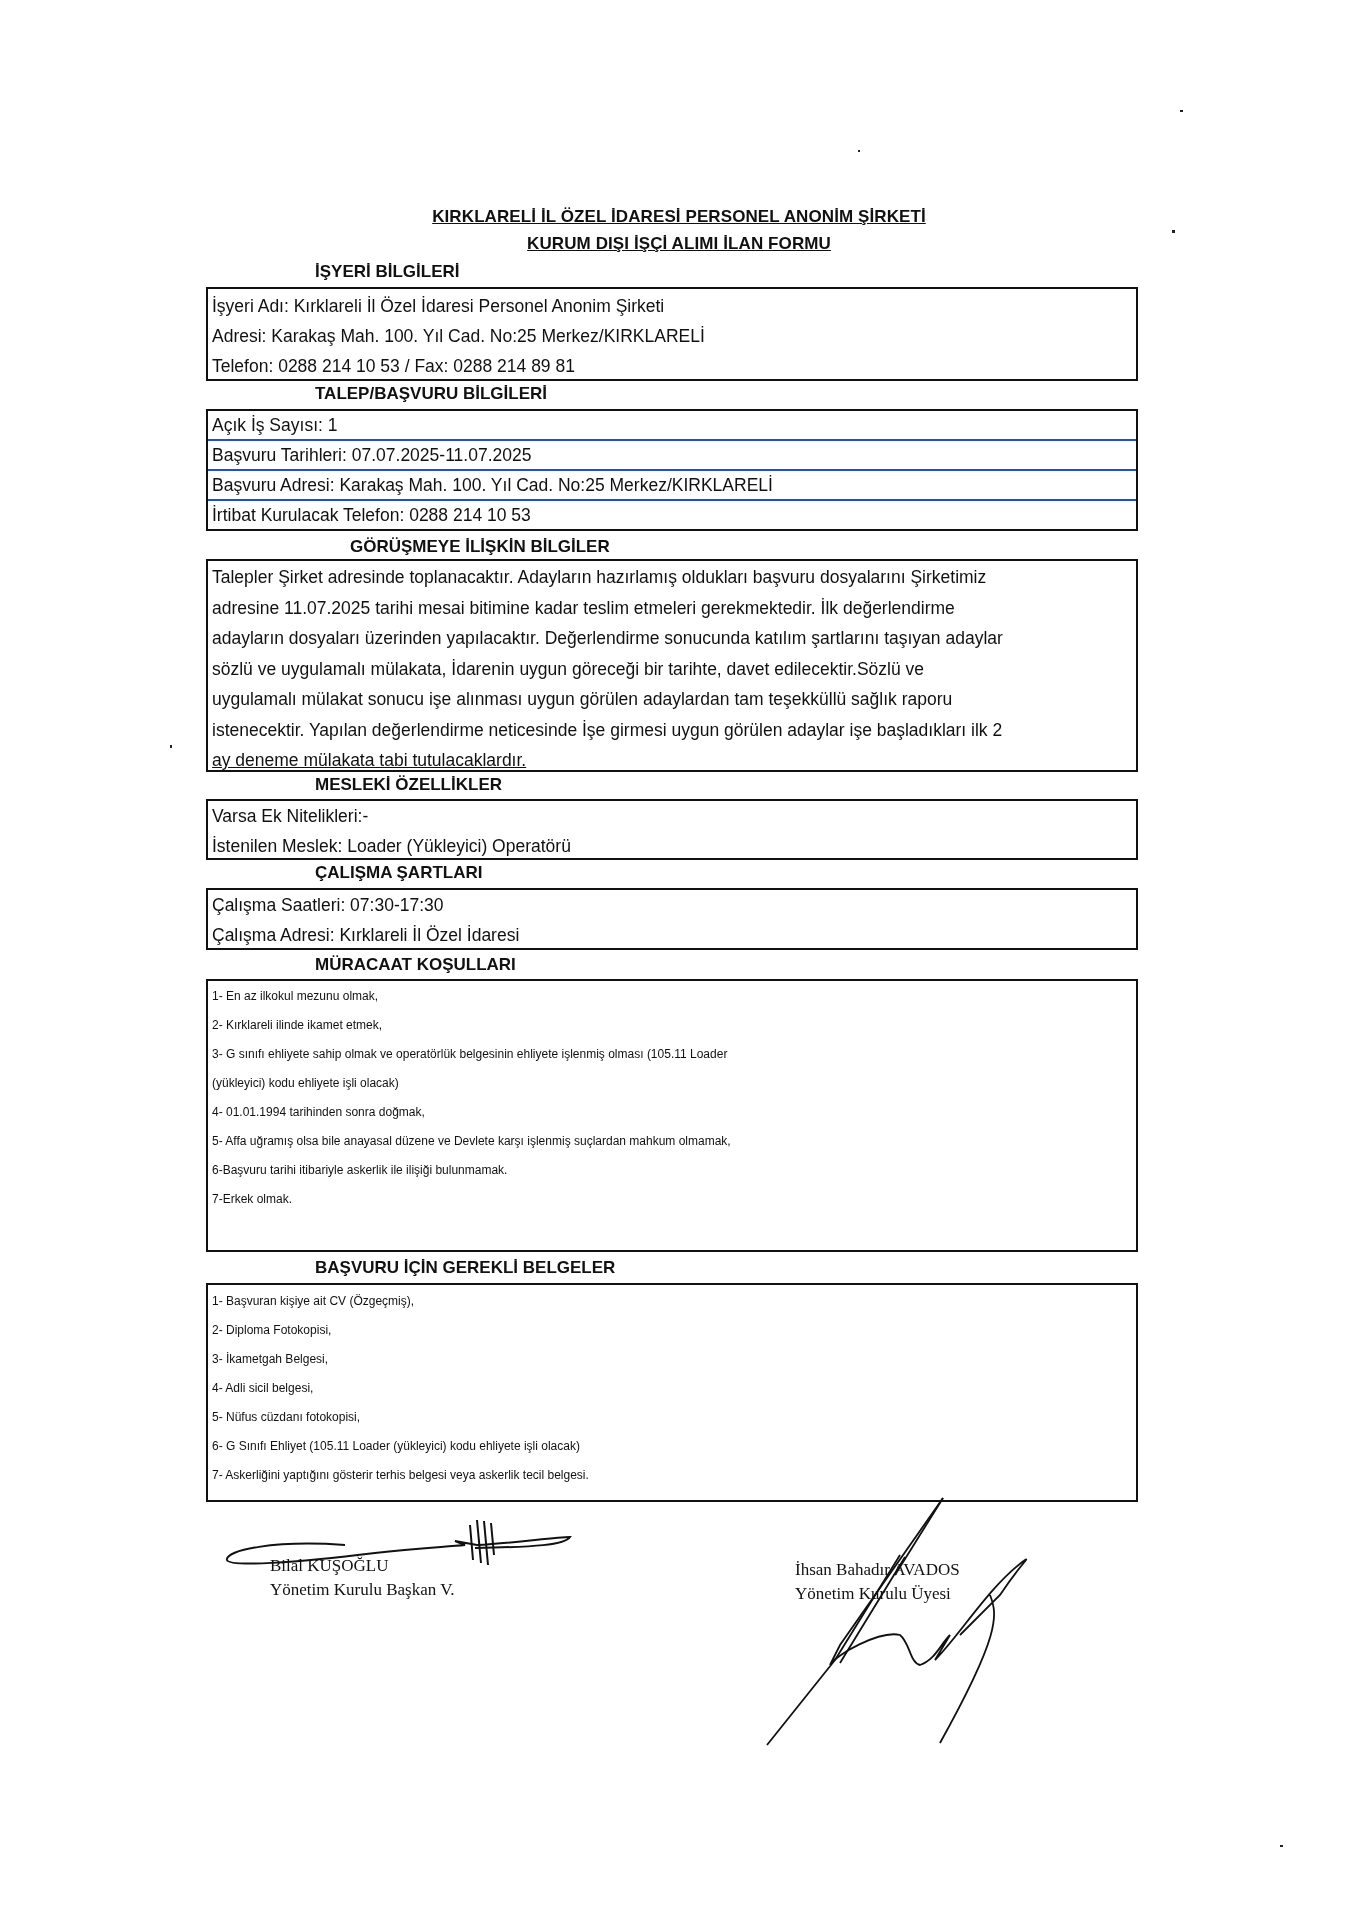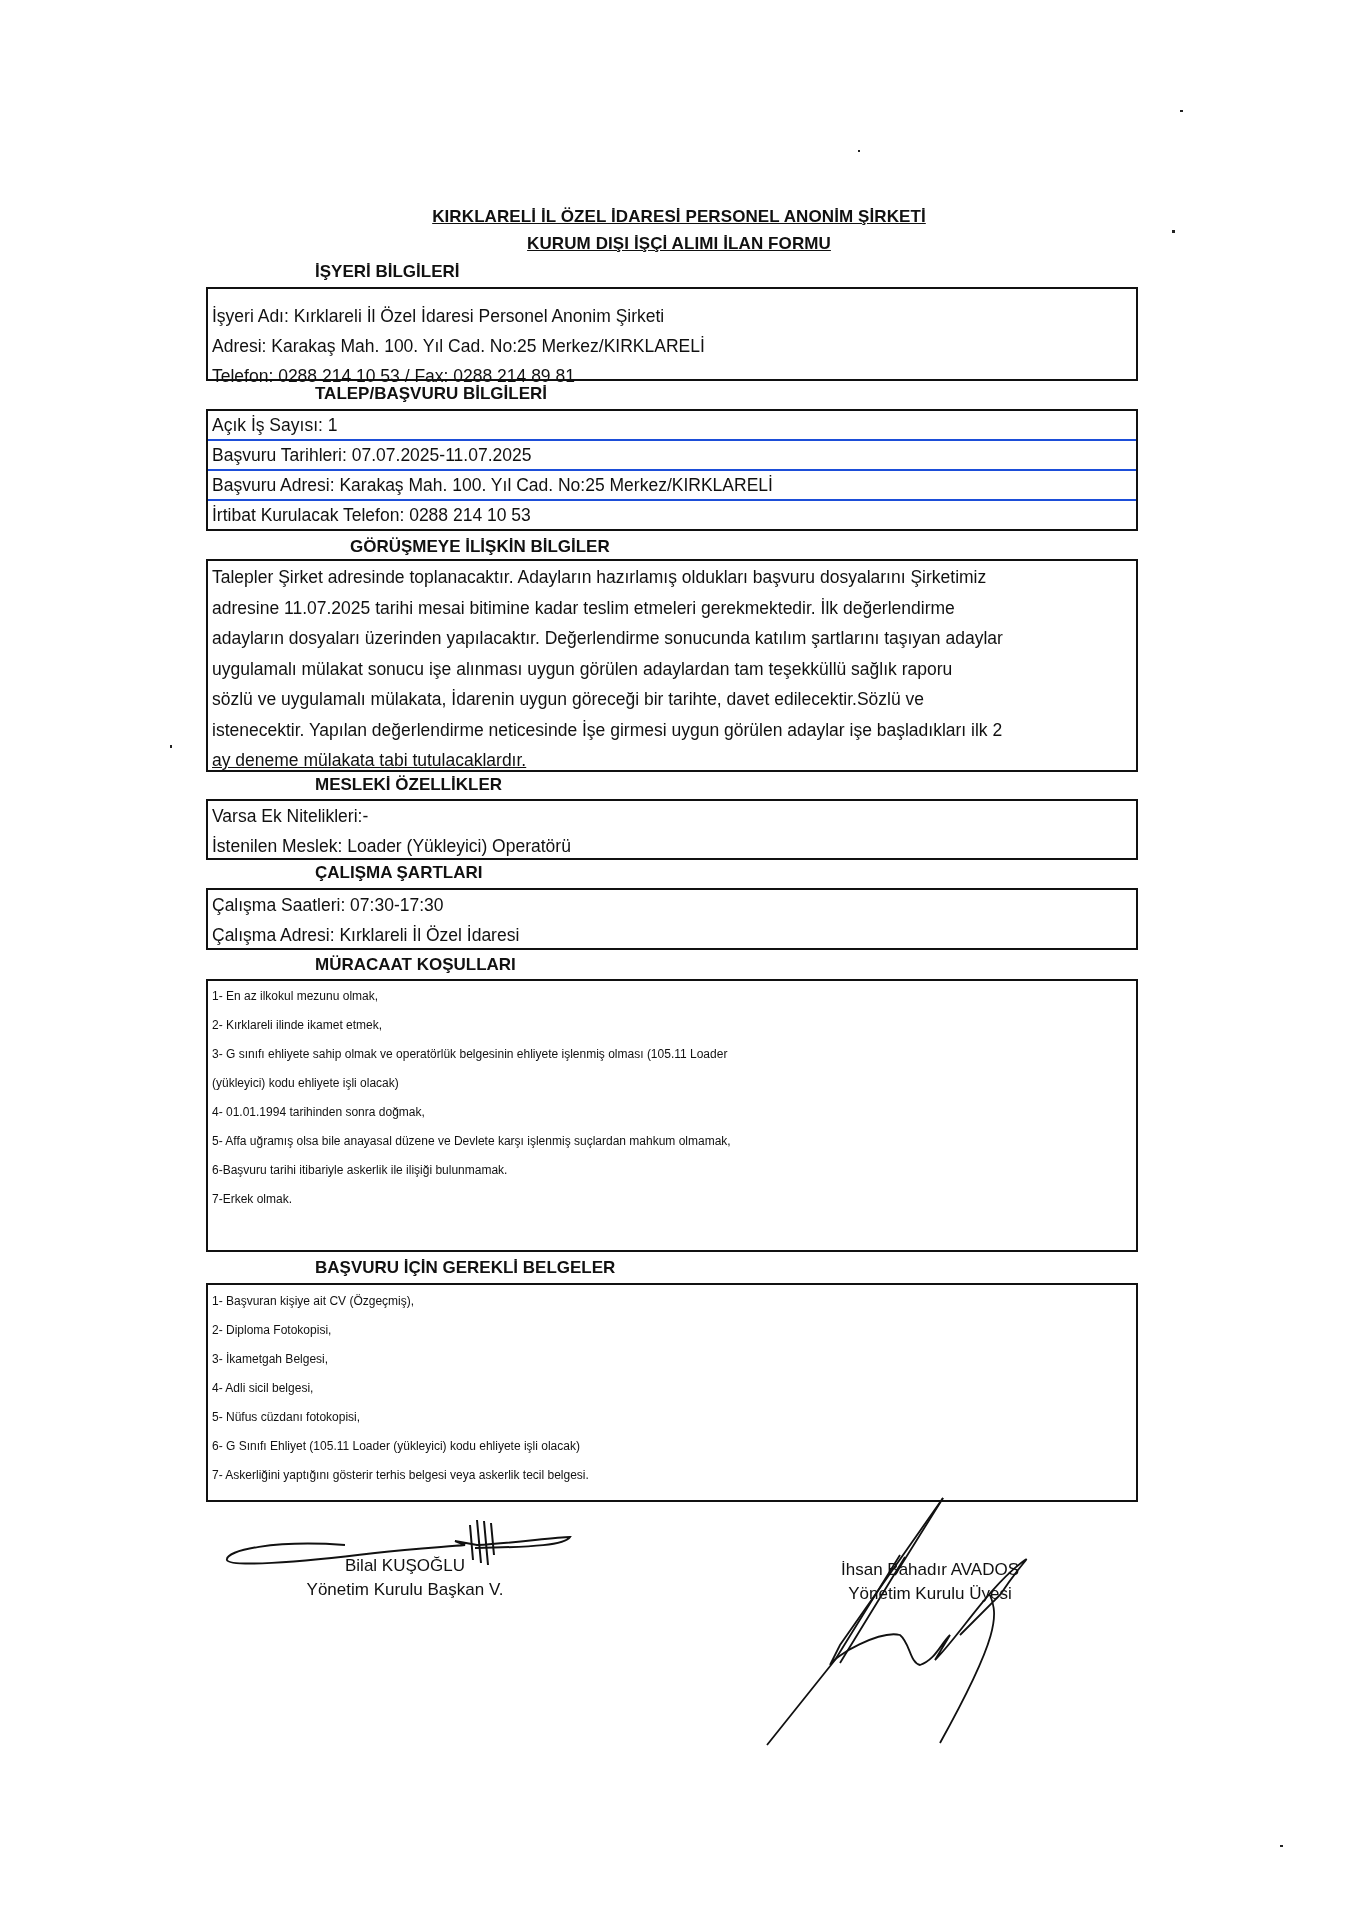--- a/index.html
+++ b/index.html
@@ -8,55 +8,55 @@
   .title { position:absolute; left:0; width:1358px; text-align:center; font-weight:bold;
            font-size:17px; text-decoration:underline; letter-spacing:0.1px; }
   .sec-head { position:absolute; font-weight:bold; font-size:17px; }
   .box { position:absolute; left:206px; width:932px; border:2px solid #111; box-sizing:border-box; }
   .row { font-size:17.5px; line-height:30px; height:30px; padding-left:4px; white-space:nowrap; overflow:hidden; }
   .box.divided .row { border-bottom:2px solid #1d4ed8; height:28px; line-height:28px; }
   .box.divided .row:last-child { border-bottom:none; }
   .para { font-size:17.5px; line-height:30.5px; padding:0 4px; }
   .para .last-line { text-decoration:underline; }
   .list-row { font-size:12px; line-height:29px; padding-left:4px; white-space:nowrap; }
-  .sig { position:absolute; text-align:center; font-size:17px; }
+  .sig { position:absolute; text-align:left; font-size:17px;font-family:Liberation Serif, serif; }
   .sig-name { display:block; }
   .sig-role { display:block; margin-top:4px; }
   svg.sig-scribble { position:absolute; overflow:visible; }
   .speck { position:absolute; background:#222; }
 </style>
 </head>
 <body>
 
 <div class="title" style="top:207px;">KIRKLARELİ İL ÖZEL İDARESİ PERSONEL ANONİM ŞİRKETİ</div>
 <div class="title" style="top:234px;">KURUM DIŞI İŞÇİ ALIMI İLAN FORMU</div>
 
 <div class="sec-head" style="left:315px; top:262px;">İŞYERİ BİLGİLERİ</div>
-<div class="box" style="top:287px; height:94px; padding-top:12px;">
+<div class="box" style="top:287px; height:94px; padding-top:2px;">
   <div class="row">İşyeri Adı: Kırklareli İl Özel İdaresi Personel Anonim Şirketi</div>
   <div class="row">Adresi: Karakaş Mah. 100. Yıl Cad. No:25 Merkez/KIRKLARELİ</div>
   <div class="row">Telefon: 0288 214 10 53 / Fax: 0288 214 89 81</div>
 </div>
 
 <div class="sec-head" style="left:315px; top:384px;">TALEP/BAŞVURU BİLGİLERİ</div>
 <div class="box divided" style="top:409px; height:122px;">
   <div class="row">Açık İş Sayısı: 1</div>
   <div class="row">Başvuru Tarihleri: 07.07.2025-11.07.2025</div>
   <div class="row">Başvuru Adresi: Karakaş Mah. 100. Yıl Cad. No:25 Merkez/KIRKLARELİ</div>
   <div class="row">İrtibat Kurulacak  Telefon: 0288 214 10 53</div>
 </div>
 
 <div class="sec-head" style="left:350px; top:537px;">GÖRÜŞMEYE İLİŞKİN BİLGİLER</div>
 <div class="box" style="top:559px; height:213px; padding-top:1px;">
   <div class="para">
     <div>Talepler Şirket adresinde toplanacaktır. Adayların hazırlamış oldukları başvuru dosyalarını Şirketimiz</div>
     <div>adresine 11.07.2025 tarihi mesai bitimine kadar teslim etmeleri gerekmektedir. İlk değerlendirme</div>
     <div>adayların dosyaları üzerinden yapılacaktır. Değerlendirme sonucunda katılım şartlarını taşıyan adaylar</div>
+    <div>sözlü ve uygulamalı mülakata, İdarenin uygun göreceği bir tarihte, davet edilecektir.Sözlü ve</div>
     <div>uygulamalı mülakat sonucu işe alınması uygun görülen adaylardan tam teşekküllü sağlık raporu</div>
-    <div>sözlü ve uygulamalı mülakata, İdarenin uygun göreceği bir tarihte, davet edilecektir.Sözlü ve</div>
     <div>istenecektir. Yapılan değerlendirme neticesinde İşe girmesi uygun görülen adaylar işe başladıkları ilk 2</div>
     <div class="last-line">ay deneme mülakata tabi tutulacaklardır.</div>
   </div>
 </div>
 
 <div class="sec-head" style="left:315px; top:775px;">MESLEKİ ÖZELLİKLER</div>
 <div class="box" style="top:799px; height:61px;">
   <div class="row">Varsa Ek Nitelikleri:-</div>
   <div class="row">İstenilen Meslek: Loader (Yükleyici) Operatörü</div>
 </div>

